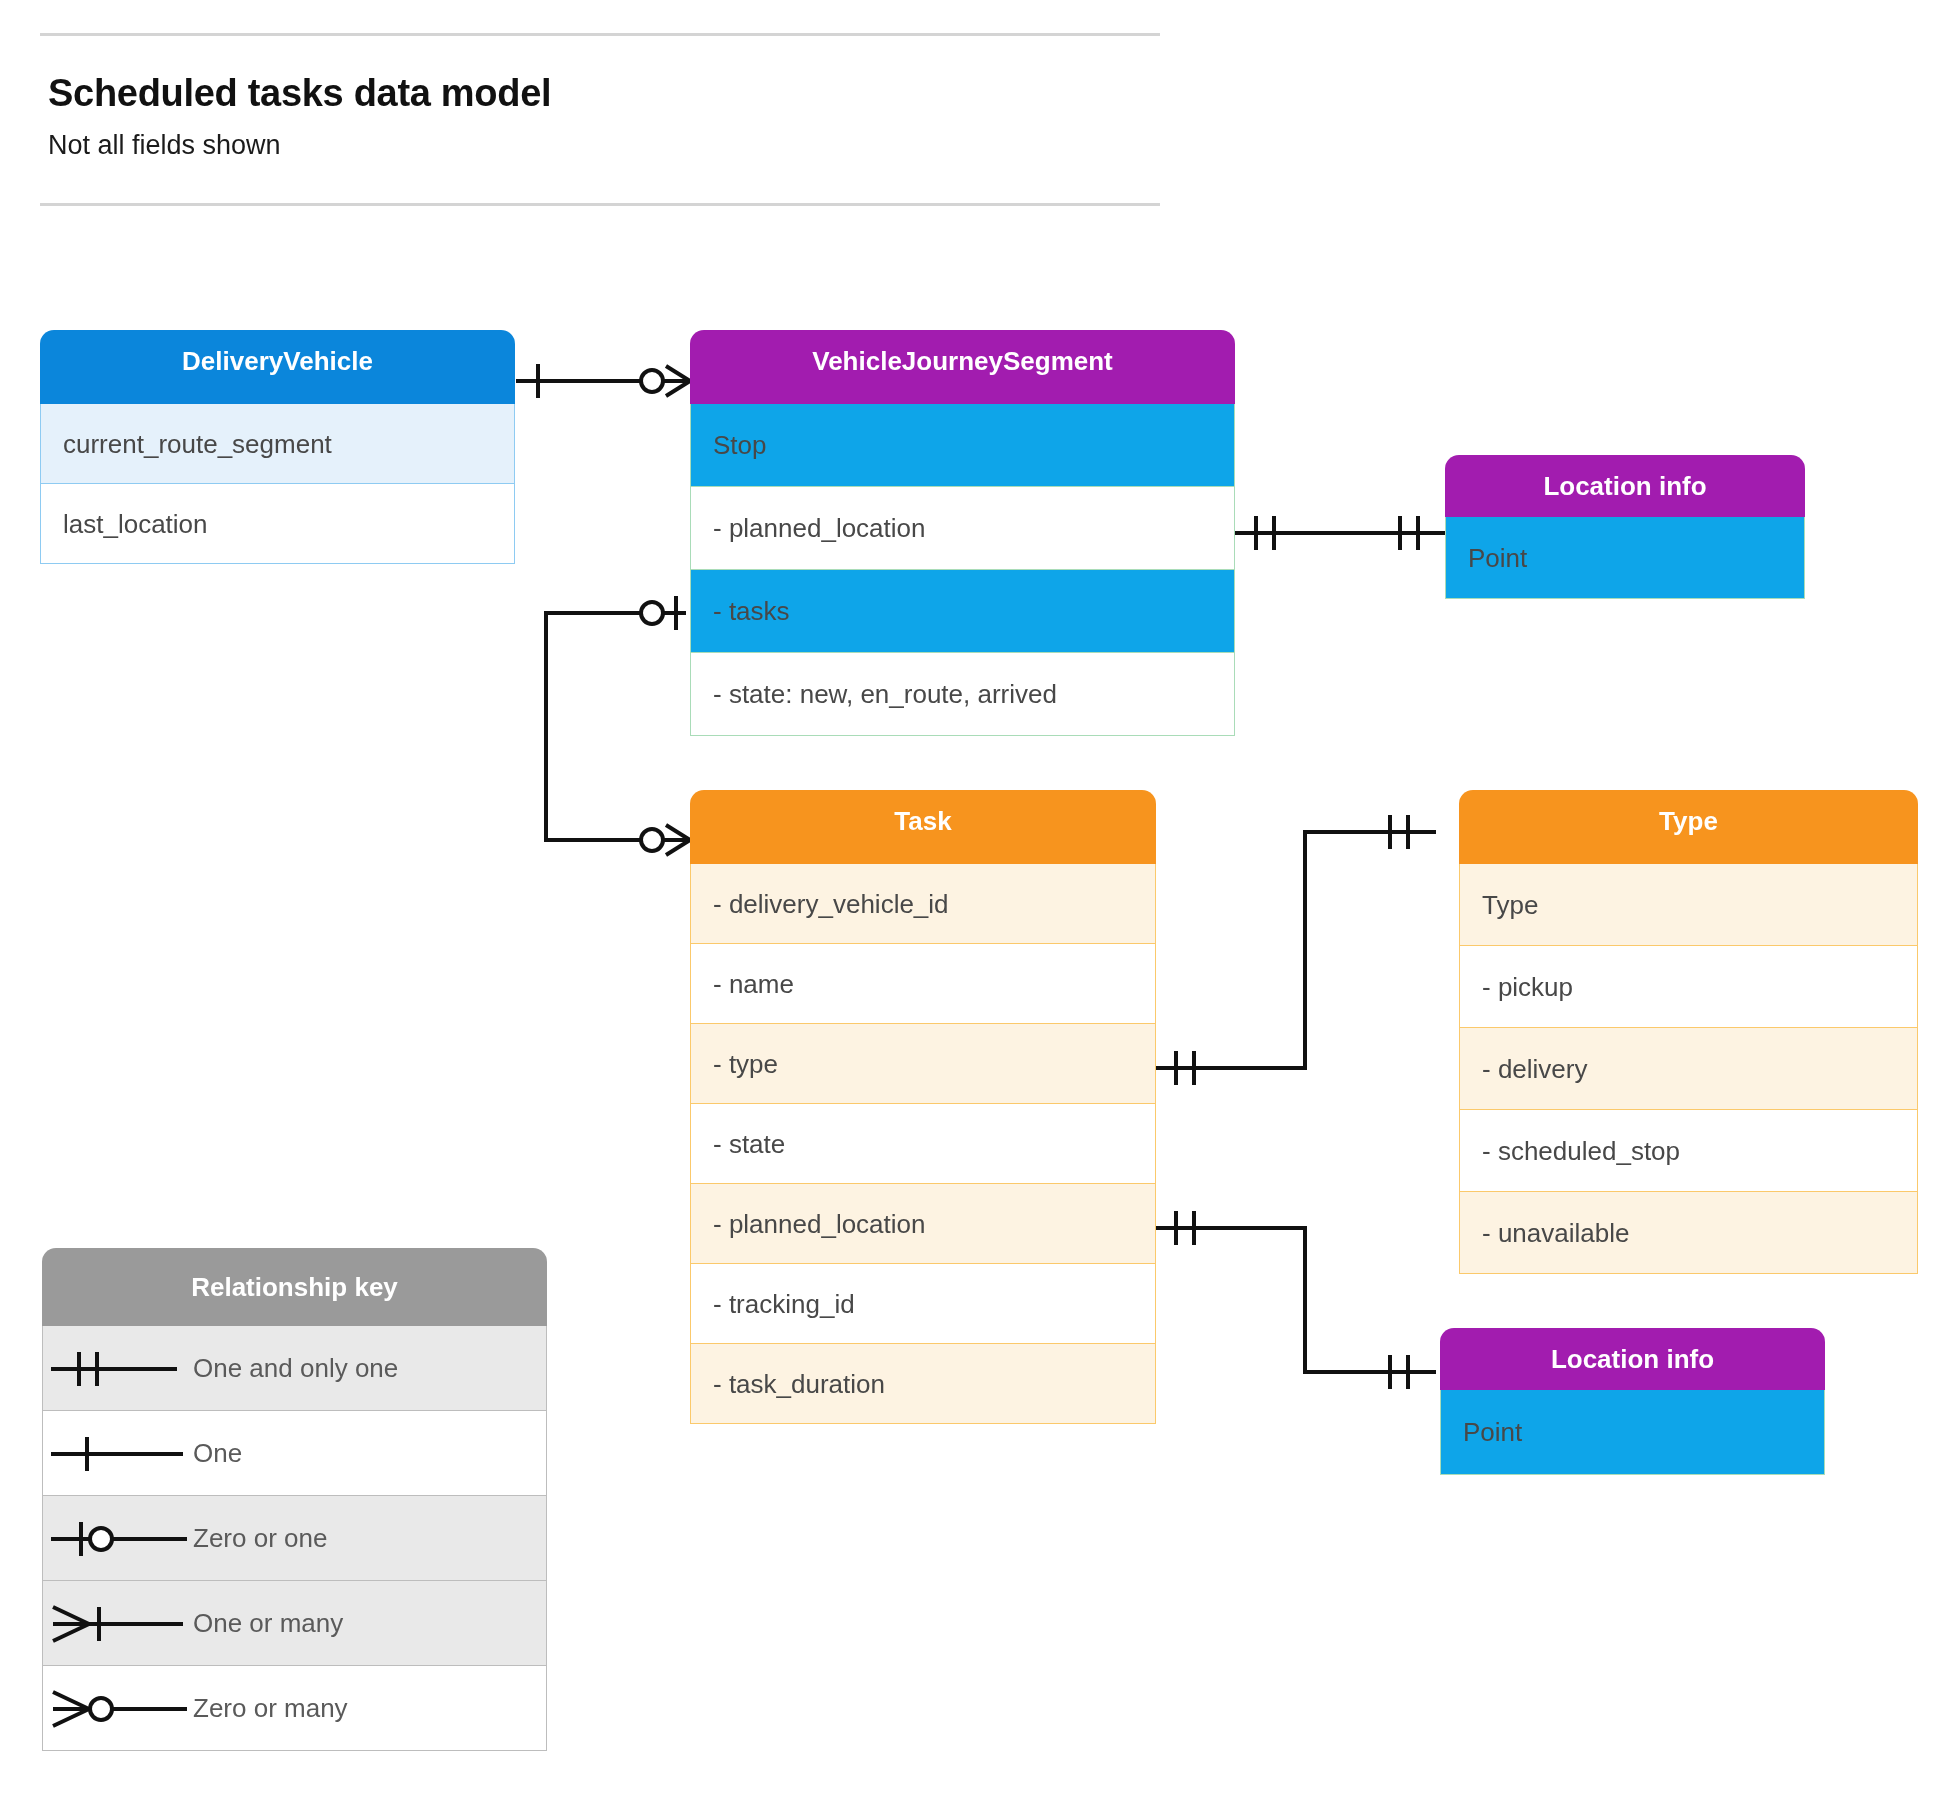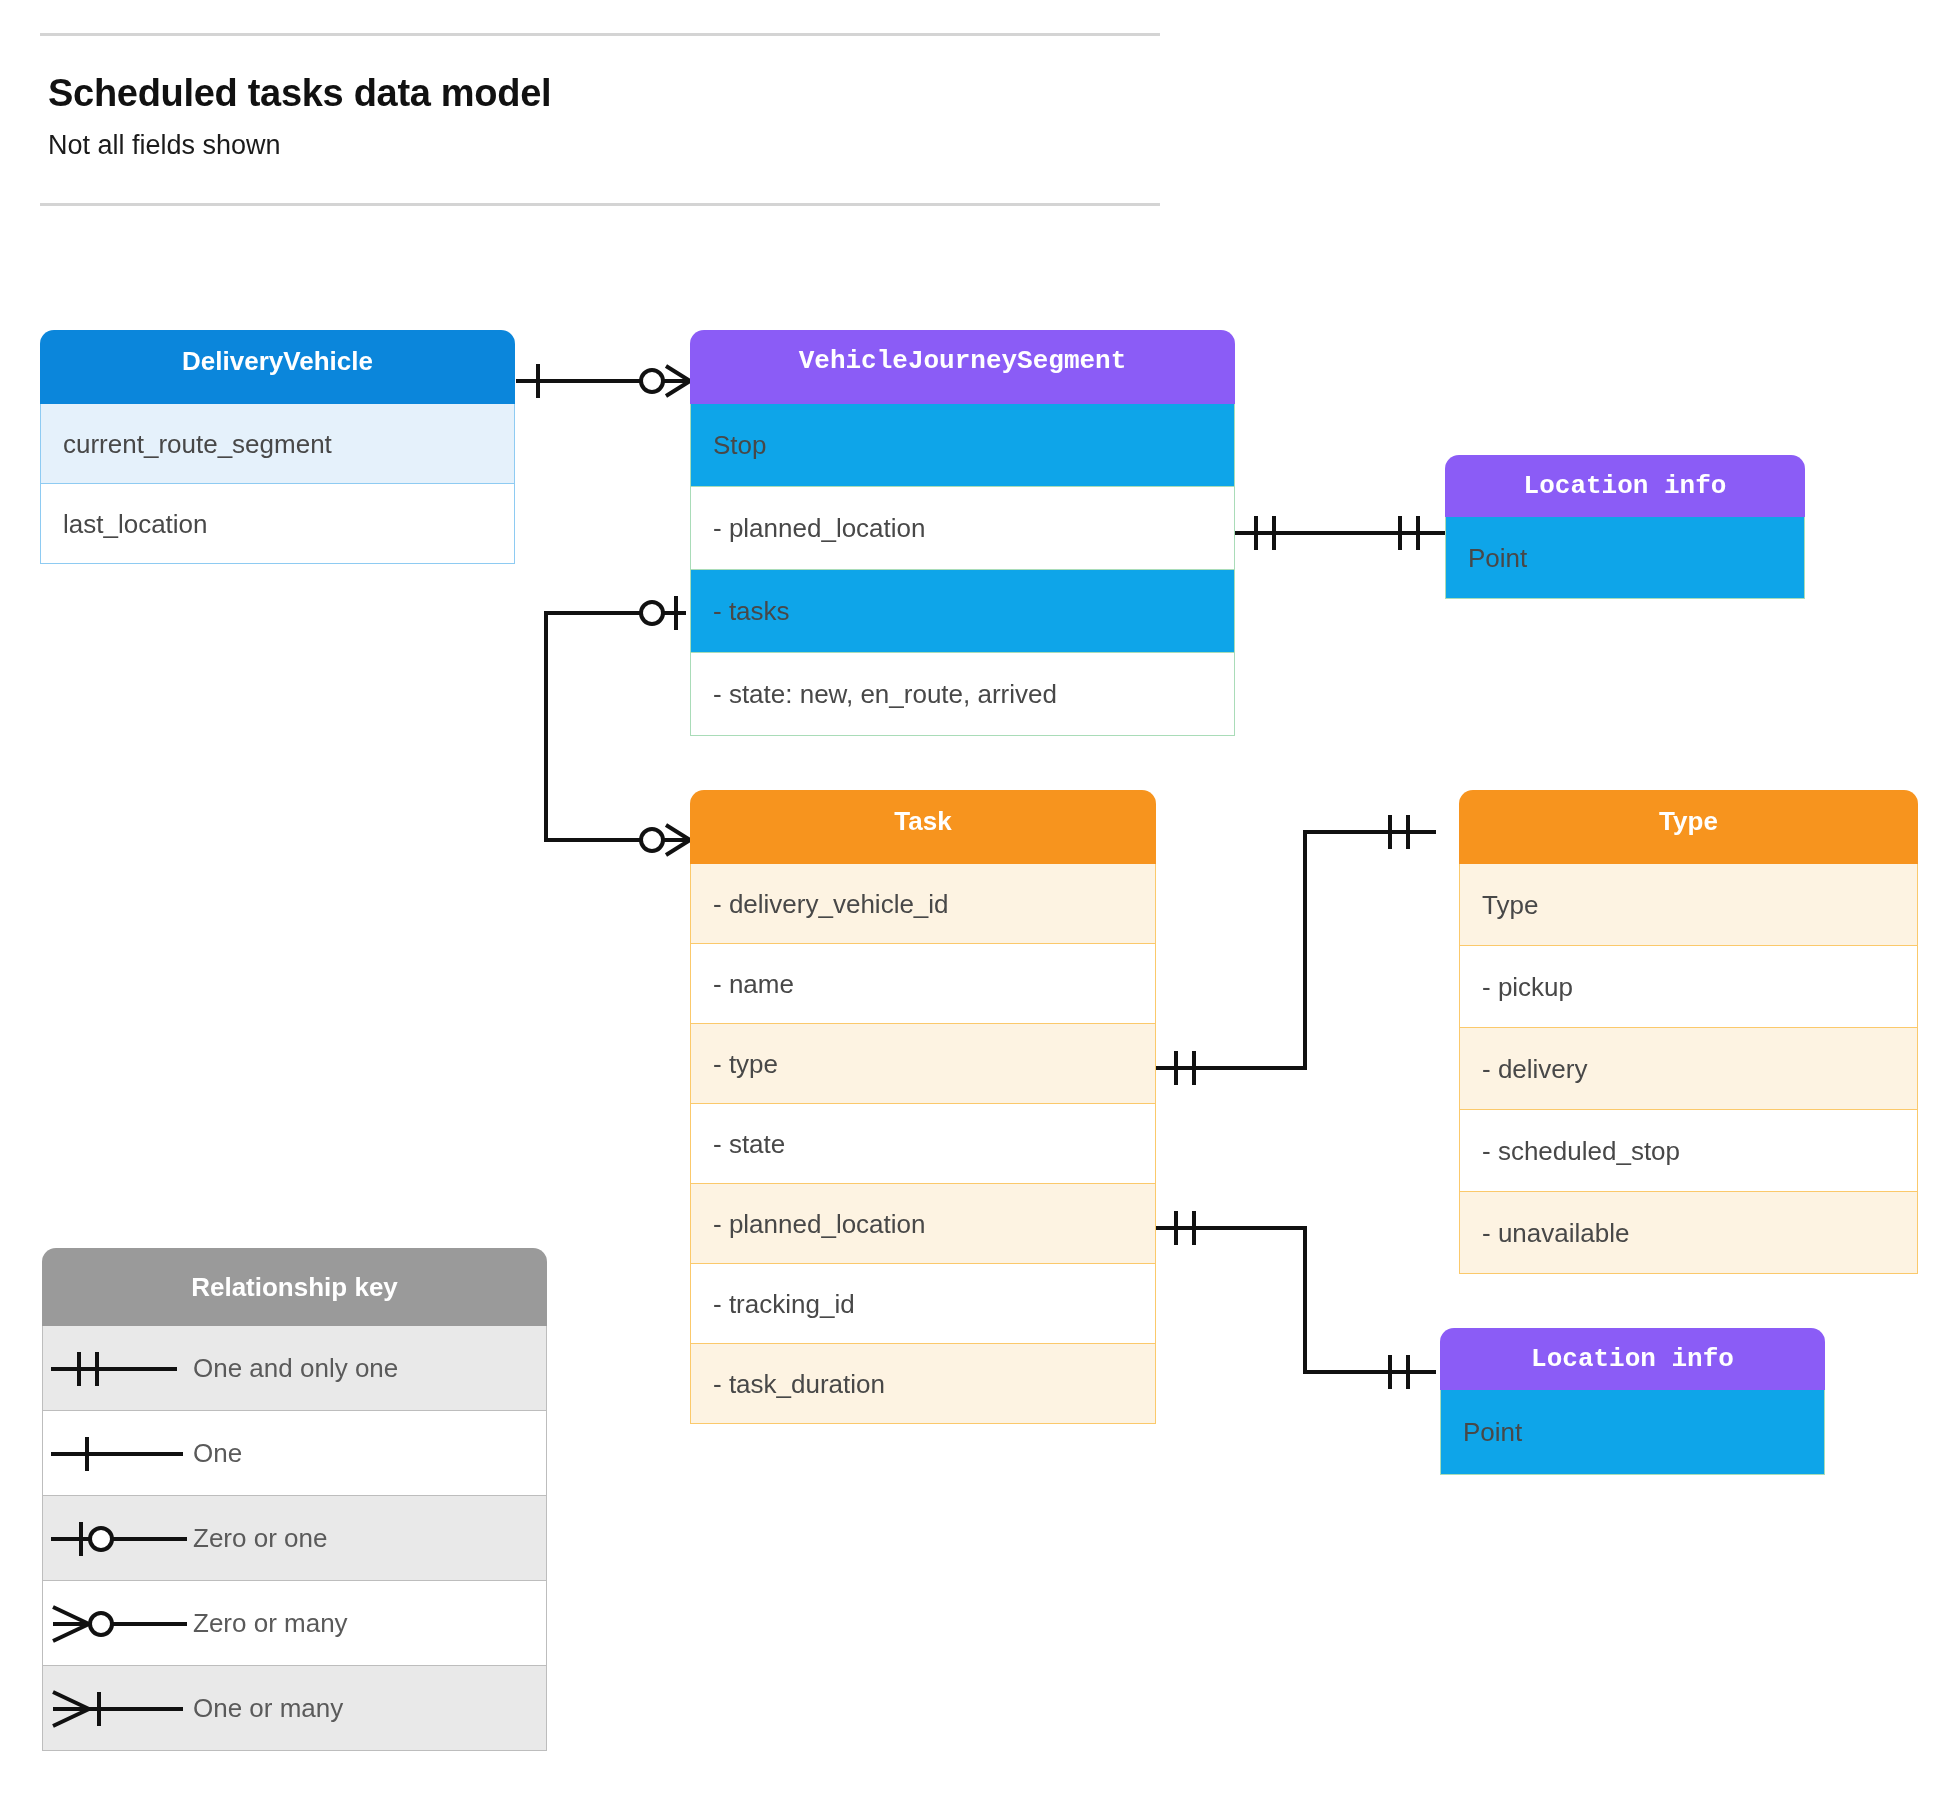--- a/index.html
+++ b/index.html
@@ -45,21 +45,21 @@
     padding-left: 22px; white-space: nowrap;
   }
 
   
   .p-blue .ehead { background: #0b86db; }
   .p-blue .erow  { border: 1px solid #8ecbf2; border-top: none; }
   .p-blue .erow.alt { background: #e5f1fb; }
   .p-blue .erow.plain { background: #ffffff; }
 
   
-  .p-green .ehead { background: #8b5cf6; font-family: Liberation Mono, monospace; }
+  .p-green .ehead { background: #a21caf; }
   .p-green .erow  { border: 1px solid #a9dcb8; border-top: none; }
   .p-green .erow.alt { background: #0ea5e9; }
   .p-green .erow.plain { background: #ffffff; }
 
   
   .p-orange .ehead { background: #f7941e; }
   .p-orange .erow  { border: 1px solid #fbc96b; border-top: none; }
   .p-orange .erow.alt { background: #fdf3e2; }
   .p-orange .erow.plain { background: #ffffff; }
 
@@ -204,40 +204,40 @@
           <g stroke="#111111" stroke-width="4" fill="none">
             <line x1="8" y1="43" x2="144" y2="43"></line>
             <line x1="38" y1="26" x2="38" y2="60"></line>
             <circle cx="58" cy="43" r="11" fill="#ffffff"></circle>
           </g>
         </svg>
       </span>
       <span class="legend-label">Zero or one</span>
     </div>
 
+    <div class="erow alt" style="height:85px;">
+      <span class="legend-sym">
+        <svg width="150" height="85" viewBox="0 0 150 85">
+          <g stroke="#111111" stroke-width="4" fill="none">
+            <line x1="46" y1="43" x2="140" y2="43"></line>
+            <path d="M 46 43 L 10 26 M 46 43 L 10 60 M 46 43 L 10 43"></path>
+            <line x1="56" y1="26" x2="56" y2="60"></line>
+          </g>
+        </svg>
+      </span>
+      <span class="legend-label">One or many</span>
+    </div>
+
     <div class="erow plain" style="height:85px;">
       <span class="legend-sym">
         <svg width="150" height="85" viewBox="0 0 150 85">
           <g stroke="#111111" stroke-width="4" fill="none">
             <line x1="46" y1="43" x2="144" y2="43"></line>
             <path d="M 46 43 L 10 26 M 46 43 L 10 60 M 46 43 L 10 43"></path>
             <circle cx="58" cy="43" r="11" fill="#ffffff"></circle>
           </g>
         </svg>
       </span>
       <span class="legend-label">Zero or many</span>
     </div>
-
-    <div class="erow alt" style="height:85px;">
-      <span class="legend-sym">
-        <svg width="150" height="85" viewBox="0 0 150 85">
-          <g stroke="#111111" stroke-width="4" fill="none">
-            <line x1="46" y1="43" x2="140" y2="43"></line>
-            <path d="M 46 43 L 10 26 M 46 43 L 10 60 M 46 43 L 10 43"></path>
-            <line x1="56" y1="26" x2="56" y2="60"></line>
-          </g>
-        </svg>
-      </span>
-      <span class="legend-label">One or many</span>
-    </div>
   </div>
 
 </div>
 
 </body></html>

